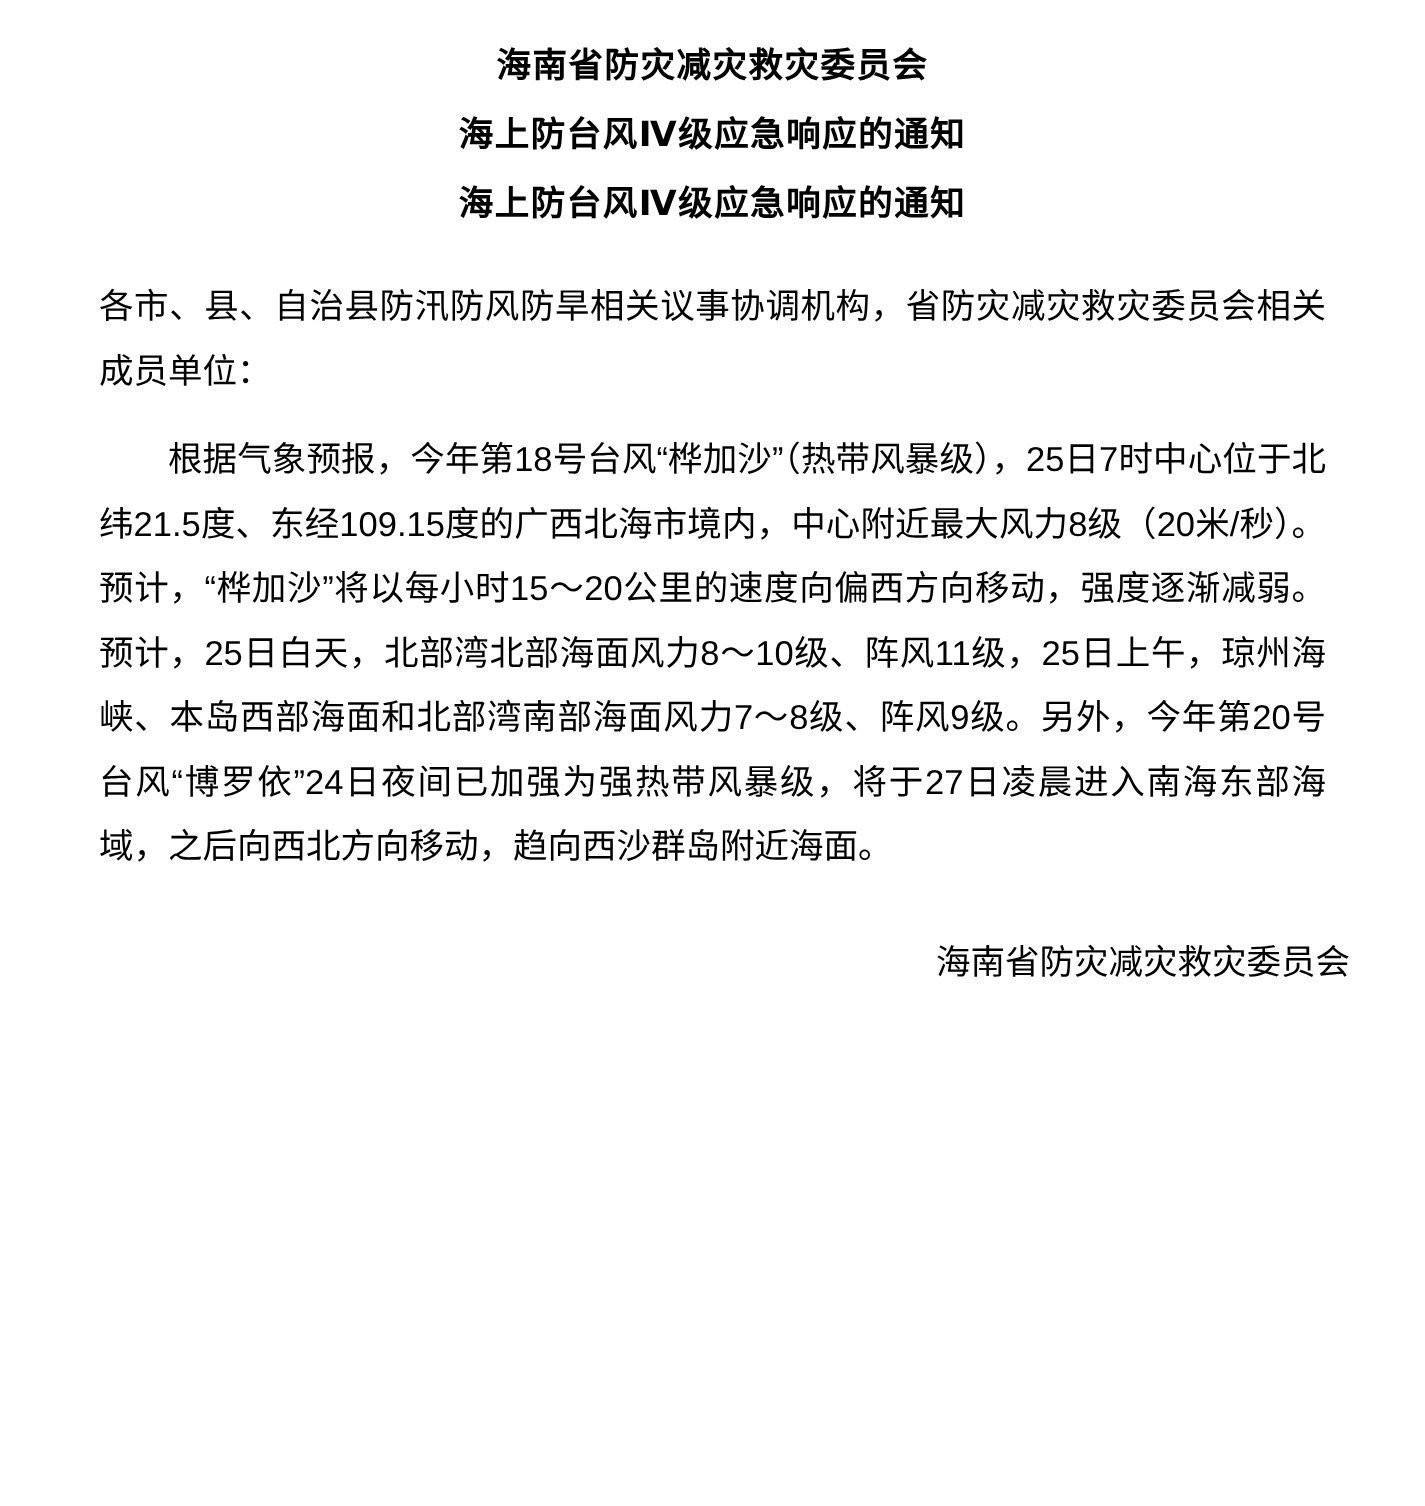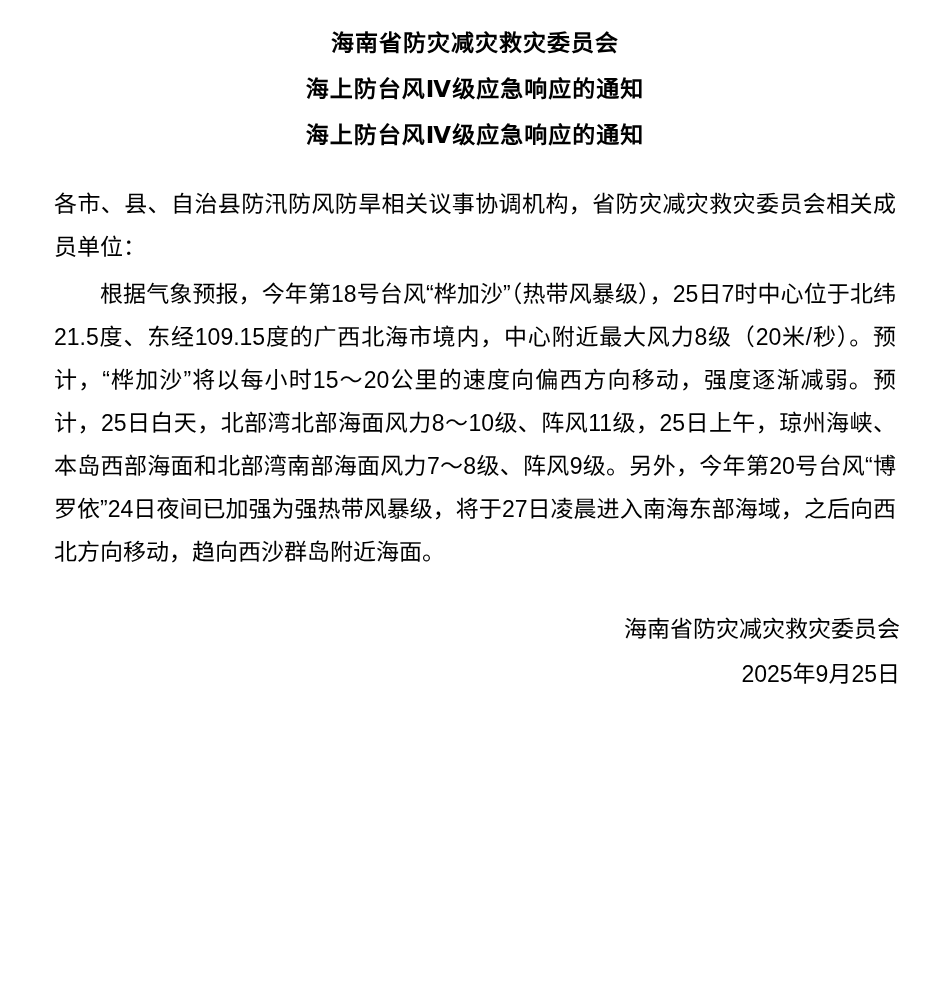--- a/index.html
+++ b/index.html
@@ -29,21 +29,21 @@
   }
   .body-block {
     margin-top: 25px;
     padding: 0 50px;
     font-size: 23px;
     line-height: 43px;
     text-align: justify;
     text-justify: inter-ideograph;
   }
   .para {
-    margin: 4px;
+    margin: 16px;
     word-break: break-all;
   }
   .para.indent {
     text-indent: 2em;
   }
   .emphasis-red {
     font-weight: bold;
     
   }
   .sign-block {
@@ -71,16 +71,15 @@
   <main class="body-block">
     <p class="para">各市、县、自治县防汛防风防旱相关议事协调机构，省防灾减灾救灾委员会相关成员单位：</p>
 
     <p class="para indent">根据气象预报，今年第18号台风“桦加沙”（热带风暴级），25日7时中心位于北纬21.5度、东经109.15度的广西北海市境内，中心附近最大风力8级（20米/秒）。预计，“桦加沙”将以每小时15～20公里的速度向偏西方向移动，强度逐渐减弱。预计，25日白天，北部湾北部海面风力8～10级、阵风11级，25日上午，琼州海峡、本岛西部海面和北部湾南部海面风力7～8级、阵风9级。另外，今年第20号台风“博罗依”24日夜间已加强为强热带风暴级，将于27日凌晨进入南海东部海域，之后向西北方向移动，趋向西沙群岛附近海面。</p>
 
 
   </main>
 
   <footer class="sign-block">
     <div class="sign-line">海南省防灾减灾救灾委员会</div>
-    <div class="sign-line">2025年9月25日</div>
   </footer>
 
 </div>
 
 </body></html>

